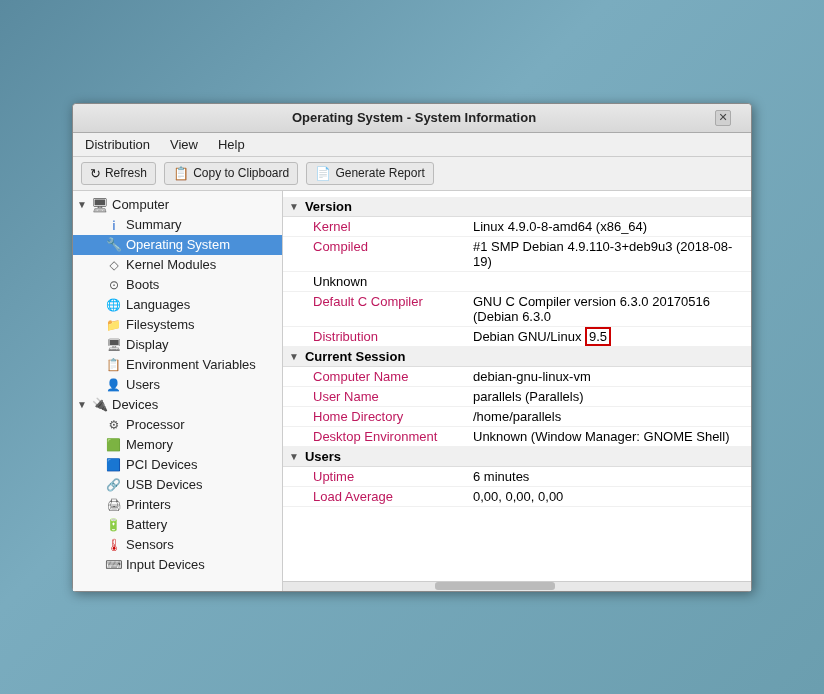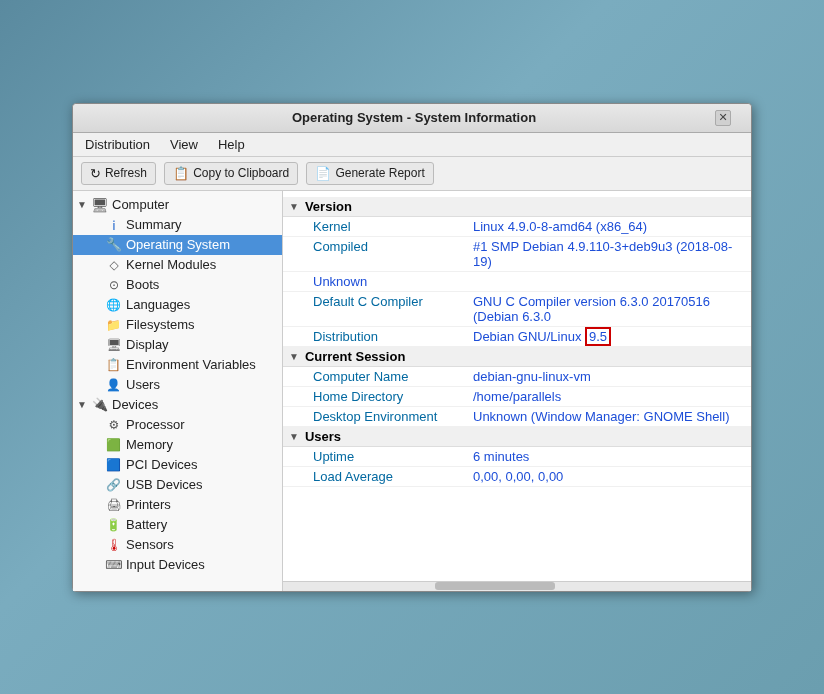--- a/index.html
+++ b/index.html
@@ -152,24 +152,24 @@
     .info-row {
       display: flex;
       align-items: flex-start;
       padding: 2px 8px 2px 30px;
       font-size: 13px;
       border-bottom: 1px solid #f0f0f0;
     }
     .info-label {
       width: 160px;
       min-width: 160px;
-      color: #0369a1;
+      color: #be185d;
     }
     .info-value {
-      color: #1d4ed8;
+      color: #000000;
       flex: 1;
     }
     .highlighted-value {
       border: 2px solid #cc0000;
       padding: 0 2px;
     }
     .statusbar {
       background: #f0f0f0;
       border-top: 1px solid #ccc;
       padding: 3px 8px;
@@ -378,20 +378,24 @@
 
         <div class="section-header">
           <span class="section-arrow">▼</span>
           <span>Current Session</span>
         </div>
         <div class="info-row">
           <span class="info-label">Computer Name</span>
           <span class="info-value">debian-gnu-linux-vm</span>
         </div>
         <div class="info-row">
+          <span class="info-label">User Name</span>
+          <span class="info-value">parallels (Parallels)</span>
+        </div>
+        <div class="info-row">
           <span class="info-label">Home Directory</span>
           <span class="info-value">/home/parallels</span>
         </div>
         <div class="info-row">
           <span class="info-label">Desktop Environment</span>
           <span class="info-value">Unknown (Window Manager: GNOME Shell)</span>
         </div>
 
         <div class="section-header">
           <span class="section-arrow">▼</span>

